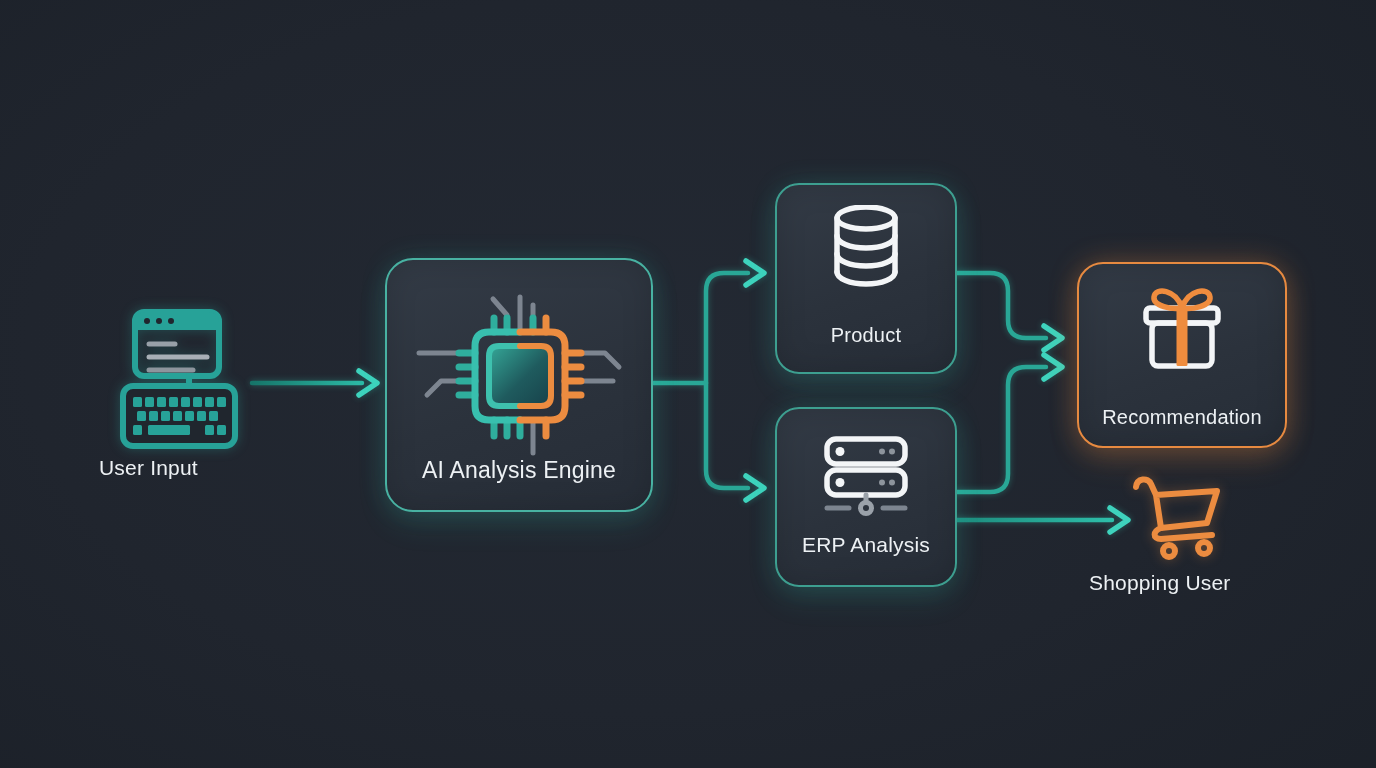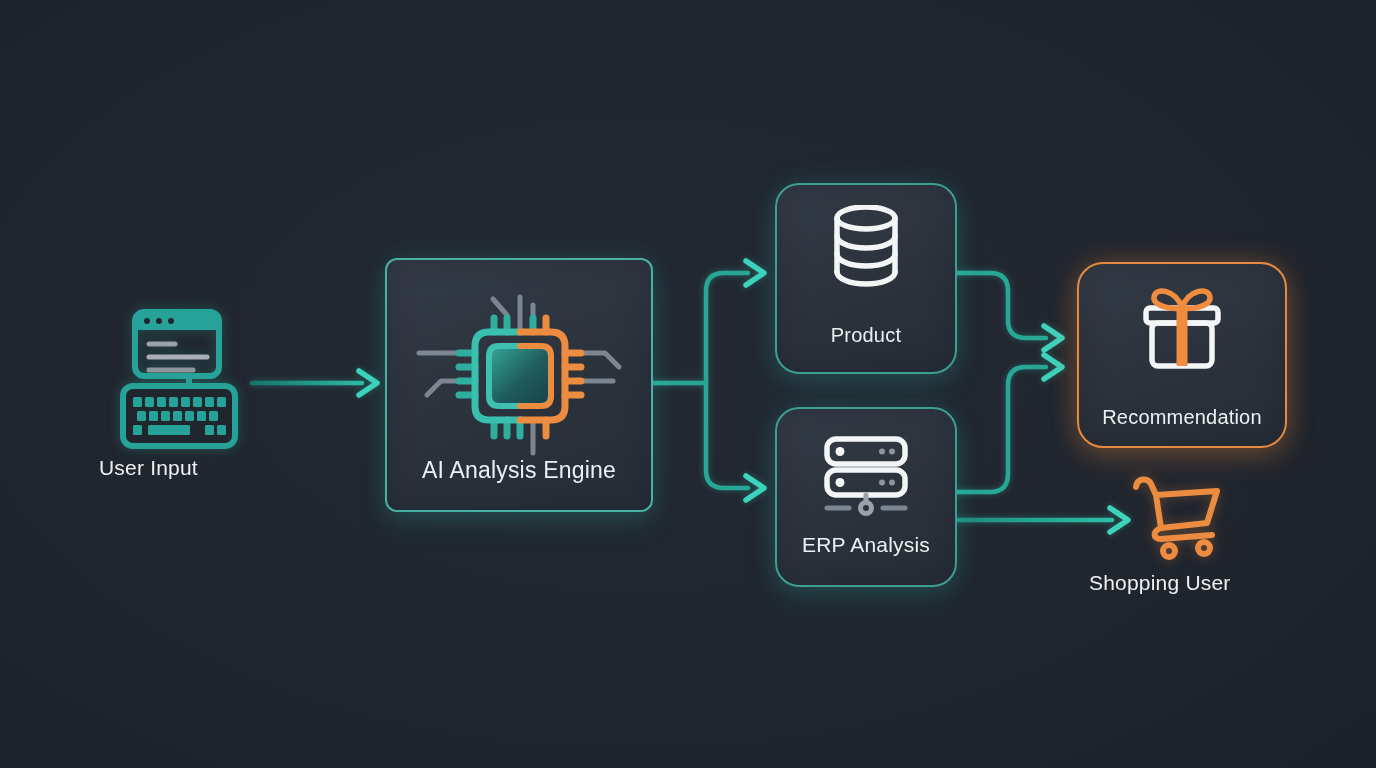--- a/index.html
+++ b/index.html
@@ -93,21 +93,21 @@
           <rect x="14" y="123" width="9" height="10" rx="1.5"></rect>
           <rect x="29" y="123" width="42" height="10" rx="1.5"></rect>
           <rect x="86" y="123" width="9" height="10" rx="1.5"></rect>
             <rect x="98" y="123" width="9" height="10" rx="1.5"></rect>
         </g>
       </g>
     </svg>
     <div class="free-label" style="left:99px;top:456px;width:160px;font-size:21px">User Input</div>
   </div>
 
-  <div class="node-box" style="left:385px;top:258px;width:264px;height:250px;border-radius:12px;border-color:#48b2a2">
+  <div class="node-box" style="left:385px;top:258px;width:264px;height:250px;border-radius:28px;border-color:#48b2a2">
     <svg class="box-icon" style="left:22px;top:31px" width="220" height="180" viewBox="0 0 220 180">
       <defs>
         <linearGradient id="chipFill" x1="0" y1="0" x2="1" y2="1">
           <stop offset="0" stop-color="#35a898"></stop>
             <stop offset="0.55" stop-color="#1f5b5e"></stop>
             <stop offset="1" stop-color="#17414a"></stop>
         </linearGradient>
       </defs>
       <g fill="none" stroke-linecap="round" stroke-linejoin="round">
 

